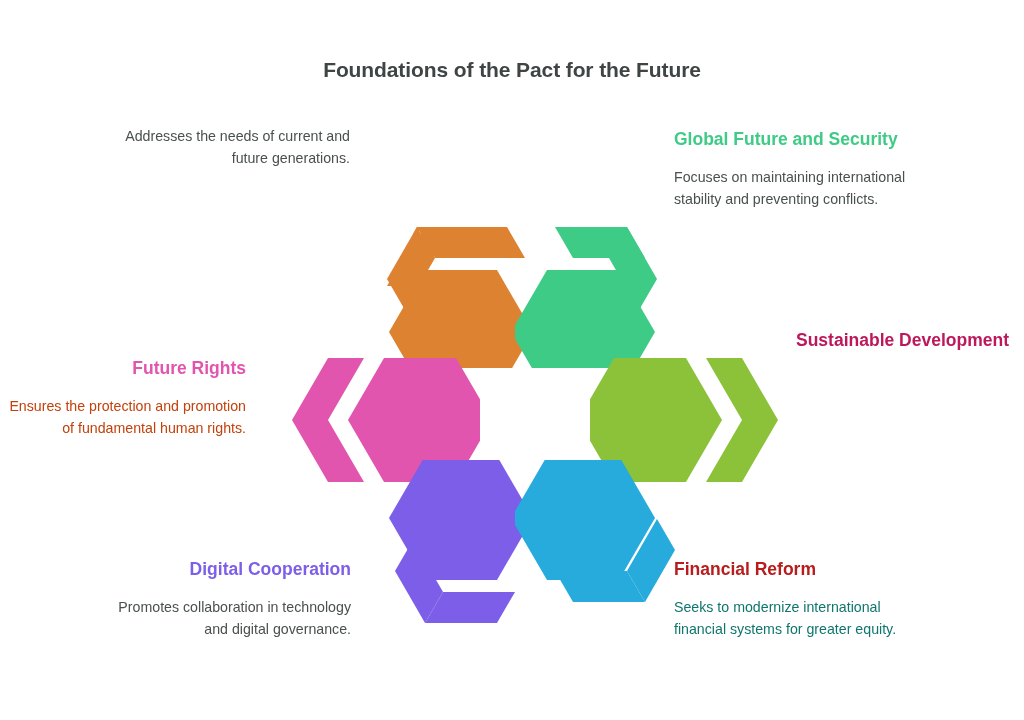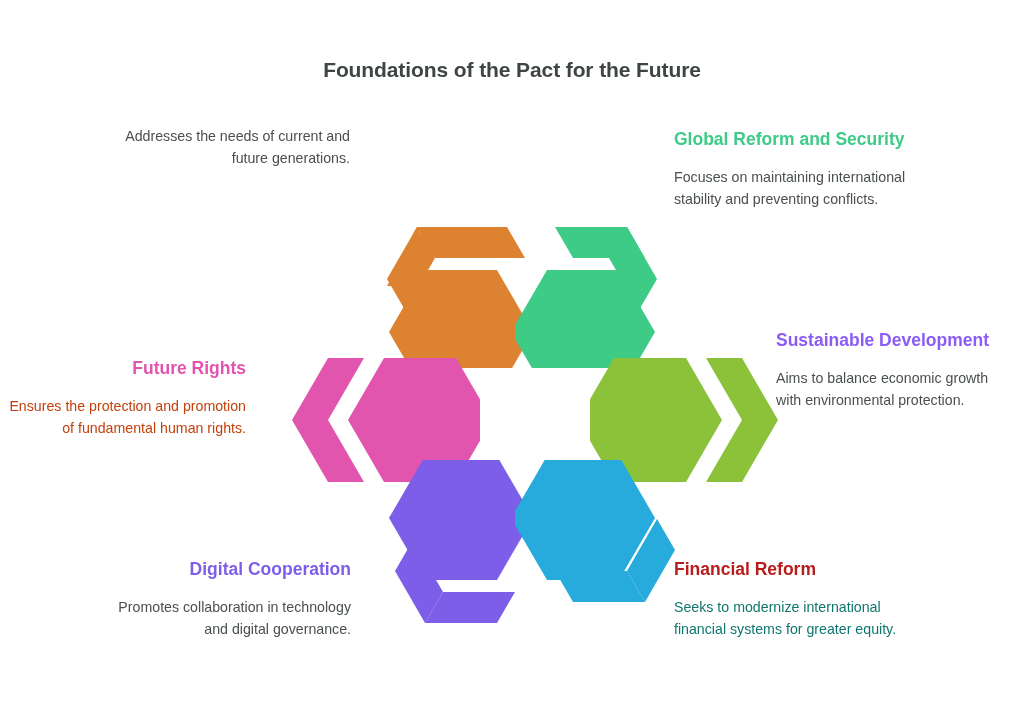--- a/index.html
+++ b/index.html
@@ -88,32 +88,31 @@
 
 <div class="infographic">
 
   <div class="page-title" style="color: rgb(63, 68, 68);">Foundations of the Pact for the Future</div>
 
   <div class="block blk-intergenerational align-right">
     <p class="body" style="color: rgb(74, 79, 79);">Addresses the needs of current and future generations.</p>
   </div>
 
   <div class="block blk-global-peace align-left">
-    <p class="heading" style="color: rgb(62, 203, 134);">Global Reform and Security</p>
+    <p class="heading" style="color: rgb(62, 203, 134);">Global Future and Security</p>
     <p class="body" style="color: rgb(74, 79, 79);">Focuses on maintaining international stability and preventing conflicts.</p>
   </div>
 
   <div class="block blk-human-rights align-right">
     <p class="heading" style="color: rgb(226, 85, 174);">Future Rights</p>
     <p class="body" style="color: #c2410c;">Ensures the protection and promotion of fundamental human rights.</p>
   </div>
 
   <div class="block blk-sustainable align-left">
-    <p class="heading" style="color: #8b5cf6;">Sustainable Development</p>
-    <p class="body" style="color: rgb(74, 79, 79);">Aims to balance economic growth with environmental protection.</p>
+    <p class="heading" style="color: #be185d; margin-left: 20px;">Sustainable Development</p>
   </div>
 
   <div class="block blk-digital align-right">
     <p class="heading" style="color: rgb(124, 94, 232);">Digital Cooperation</p>
     <p class="body" style="color: rgb(74, 79, 79);">Promotes collaboration in technology and digital governance.</p>
   </div>
 
   <div class="block blk-financial align-left">
     <p class="heading" style="color: #b91c1c;">Financial Reform</p>
     <p class="body" style="color: #0f766e;">Seeks to modernize international financial systems for greater equity.</p>

